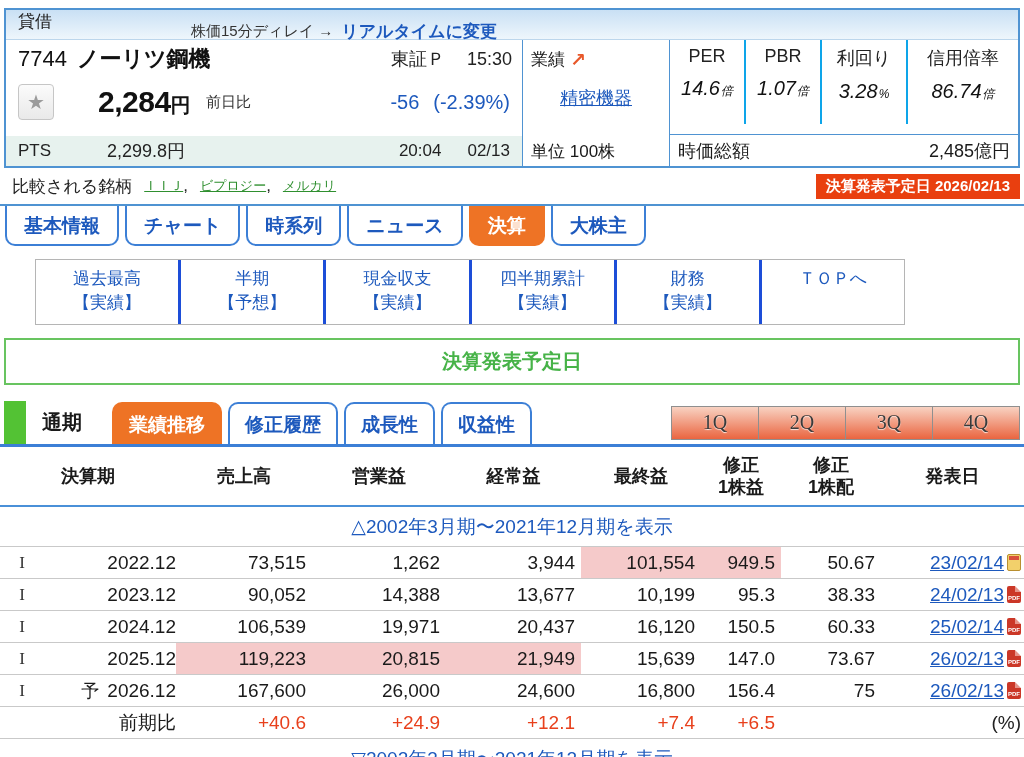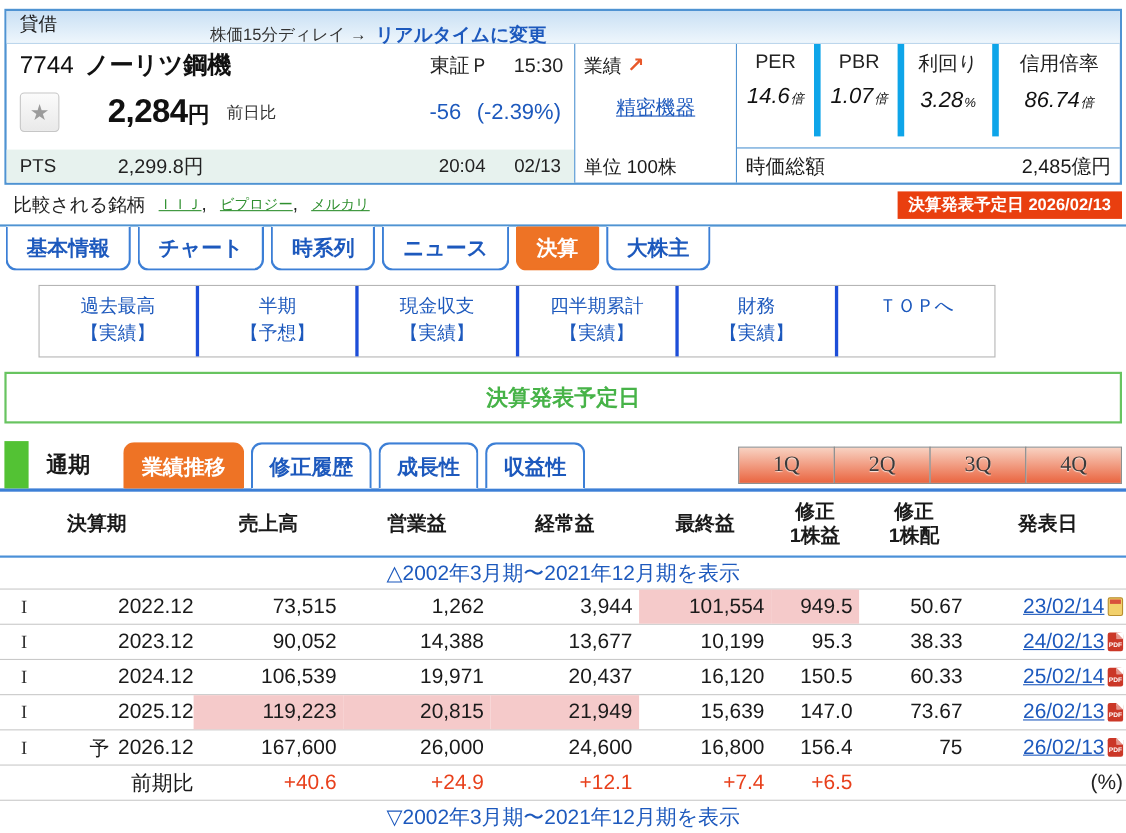--- a/index.html
+++ b/index.html
@@ -44,21 +44,21 @@
   .pts-time { margin-left:auto; }
   .pts-date { margin-left:26px; }
 
   .perf-row { height:34px; display:flex; align-items:center; padding:4px 8px 0 8px; font-size:17px; }
   .perf-arrow { color:#e8582a; font-weight:bold; font-size:19px; margin-left:5px; }
   .sector-row { height:48px; display:flex; align-items:center; justify-content:center; }
   .sector-link { color:#1d59bd; font-size:18px; text-decoration:underline; cursor:pointer; }
   .unit-row { margin-top:auto; height:30px; display:flex; align-items:center; padding:0 8px; font-size:17px; }
 
   .metrics-grid { display:flex; height:84px; }
-  .metric { border-right:6px solid #0ea5e9; display:flex; flex-direction:column; align-items:center; }
+  .metric { border-right:2px solid #0ea5e9; display:flex; flex-direction:column; align-items:center; }
   .metric:last-child { border-right:none; }
   .metric-label { font-size:18px; color:#222; margin-top:6px; }
   .metric-value { font-size:20px; color:#111; margin-top:10px;font-style:italic; }
   .metric-unit { font-size:12px; margin-left:1px; }
   .m0 { width:76px; } .m1 { width:76px; } .m2 { width:86px; } .m3 { flex:1; }
   .cap-row { margin-top:auto; height:32px; border-top:1px solid #4f93d2; display:flex;
     align-items:center; padding:0 8px; font-size:18px; }
   .cap-value { margin-left:auto; }
 
   
@@ -100,21 +100,21 @@
     background:linear-gradient(#f8d2c2,#ea6540); font-family:"Liberation Serif","DejaVu Serif",serif;
     font-size:20px; color:#3a3a3a; text-shadow:0 1px 1px rgba(255,255,255,.85);
     display:flex; align-items:center; justify-content:center; cursor:pointer; }
 
   
   .ftable { width:1024px; font-size:19px; }
   .thead { display:grid; grid-template-columns:176px 136px 134px 135px 120px 80px 100px 1fr;
     border-bottom:2px solid #4a90d8; height:60px; }
   .th { display:flex; align-items:center; justify-content:center; font-weight:bold;
     font-size:18px; white-space:pre-line; text-align:center; line-height:22px; }
-  .expand-row { height:29px; display:flex; align-items:center; justify-content:center; }
+  .expand-row { height:40px; display:flex; align-items:center; justify-content:center; }
   .expand-row.bordered { border-bottom:1px solid #c9c9c9; }
   .expand-link { color:#1d59bd; font-size:19px; cursor:pointer; }
   .trow { display:grid; grid-template-columns:44px 132px 136px 134px 135px 120px 80px 100px 1fr;
     height:32px; border-bottom:1px solid #c9c9c9; align-items:center; }
   .td-mark { text-align:center; font-family:"Liberation Serif","DejaVu Serif",serif;
     font-size:17px; color:#333; }
   .td-period { display:flex; justify-content:flex-end; align-items:center; }
   .forecast-mark { margin-right:8px; font-size:18px; }
   .td-num { text-align:right; padding-right:6px; height:100%; display:flex;
     align-items:center; justify-content:flex-end; }

